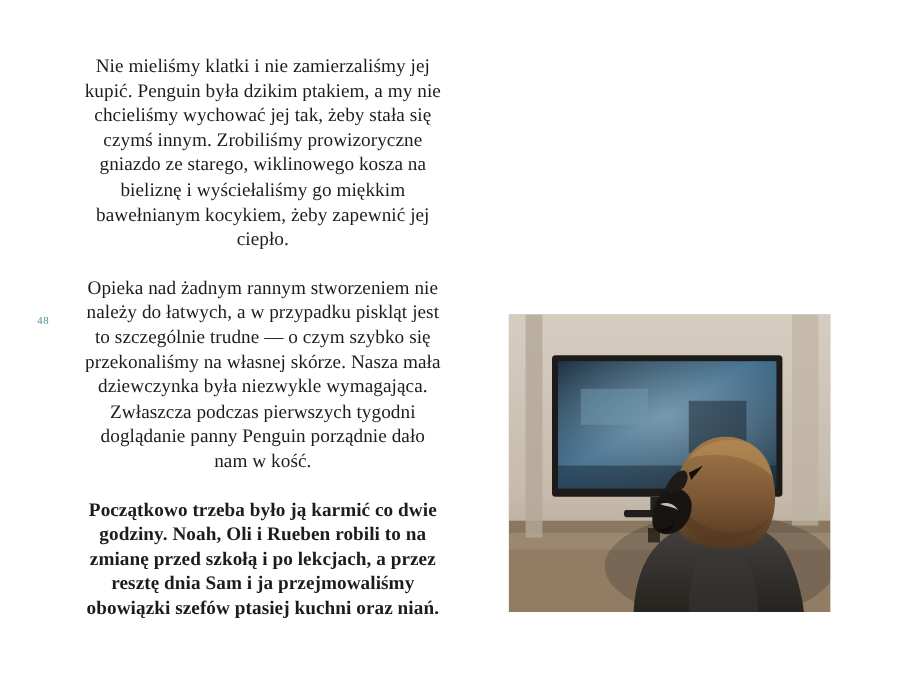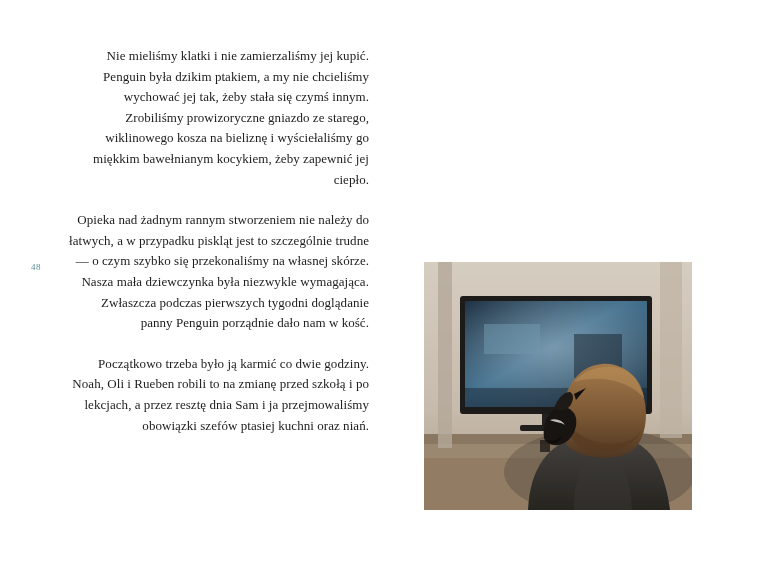--- a/index.html
+++ b/index.html
@@ -31,29 +31,30 @@
     text-align: center;
   }
   .text-column {
     position: absolute;
     left: 69px;
     top: 46px;
     width: 300px;
   }
   .para {
     font-family: "Liberation Serif", serif;
-    font-size: 13px;
+    font-size: 16px;
     line-height: 20.6px;
     color: #1c1c1c;
     margin: 0 0 20px 0;
-    text-align: right;
+    text-align: center;
     letter-spacing: 0.05px;
   }
   .para:last-child {
     margin-bottom: 0;
+    font-weight: bold;
   }
   .photo {
     position: absolute;
     left: 424px;
     top: 262px;
     width: 268px;
     height: 248px;
     overflow: hidden;
     background: #b9b0a6;
   }

